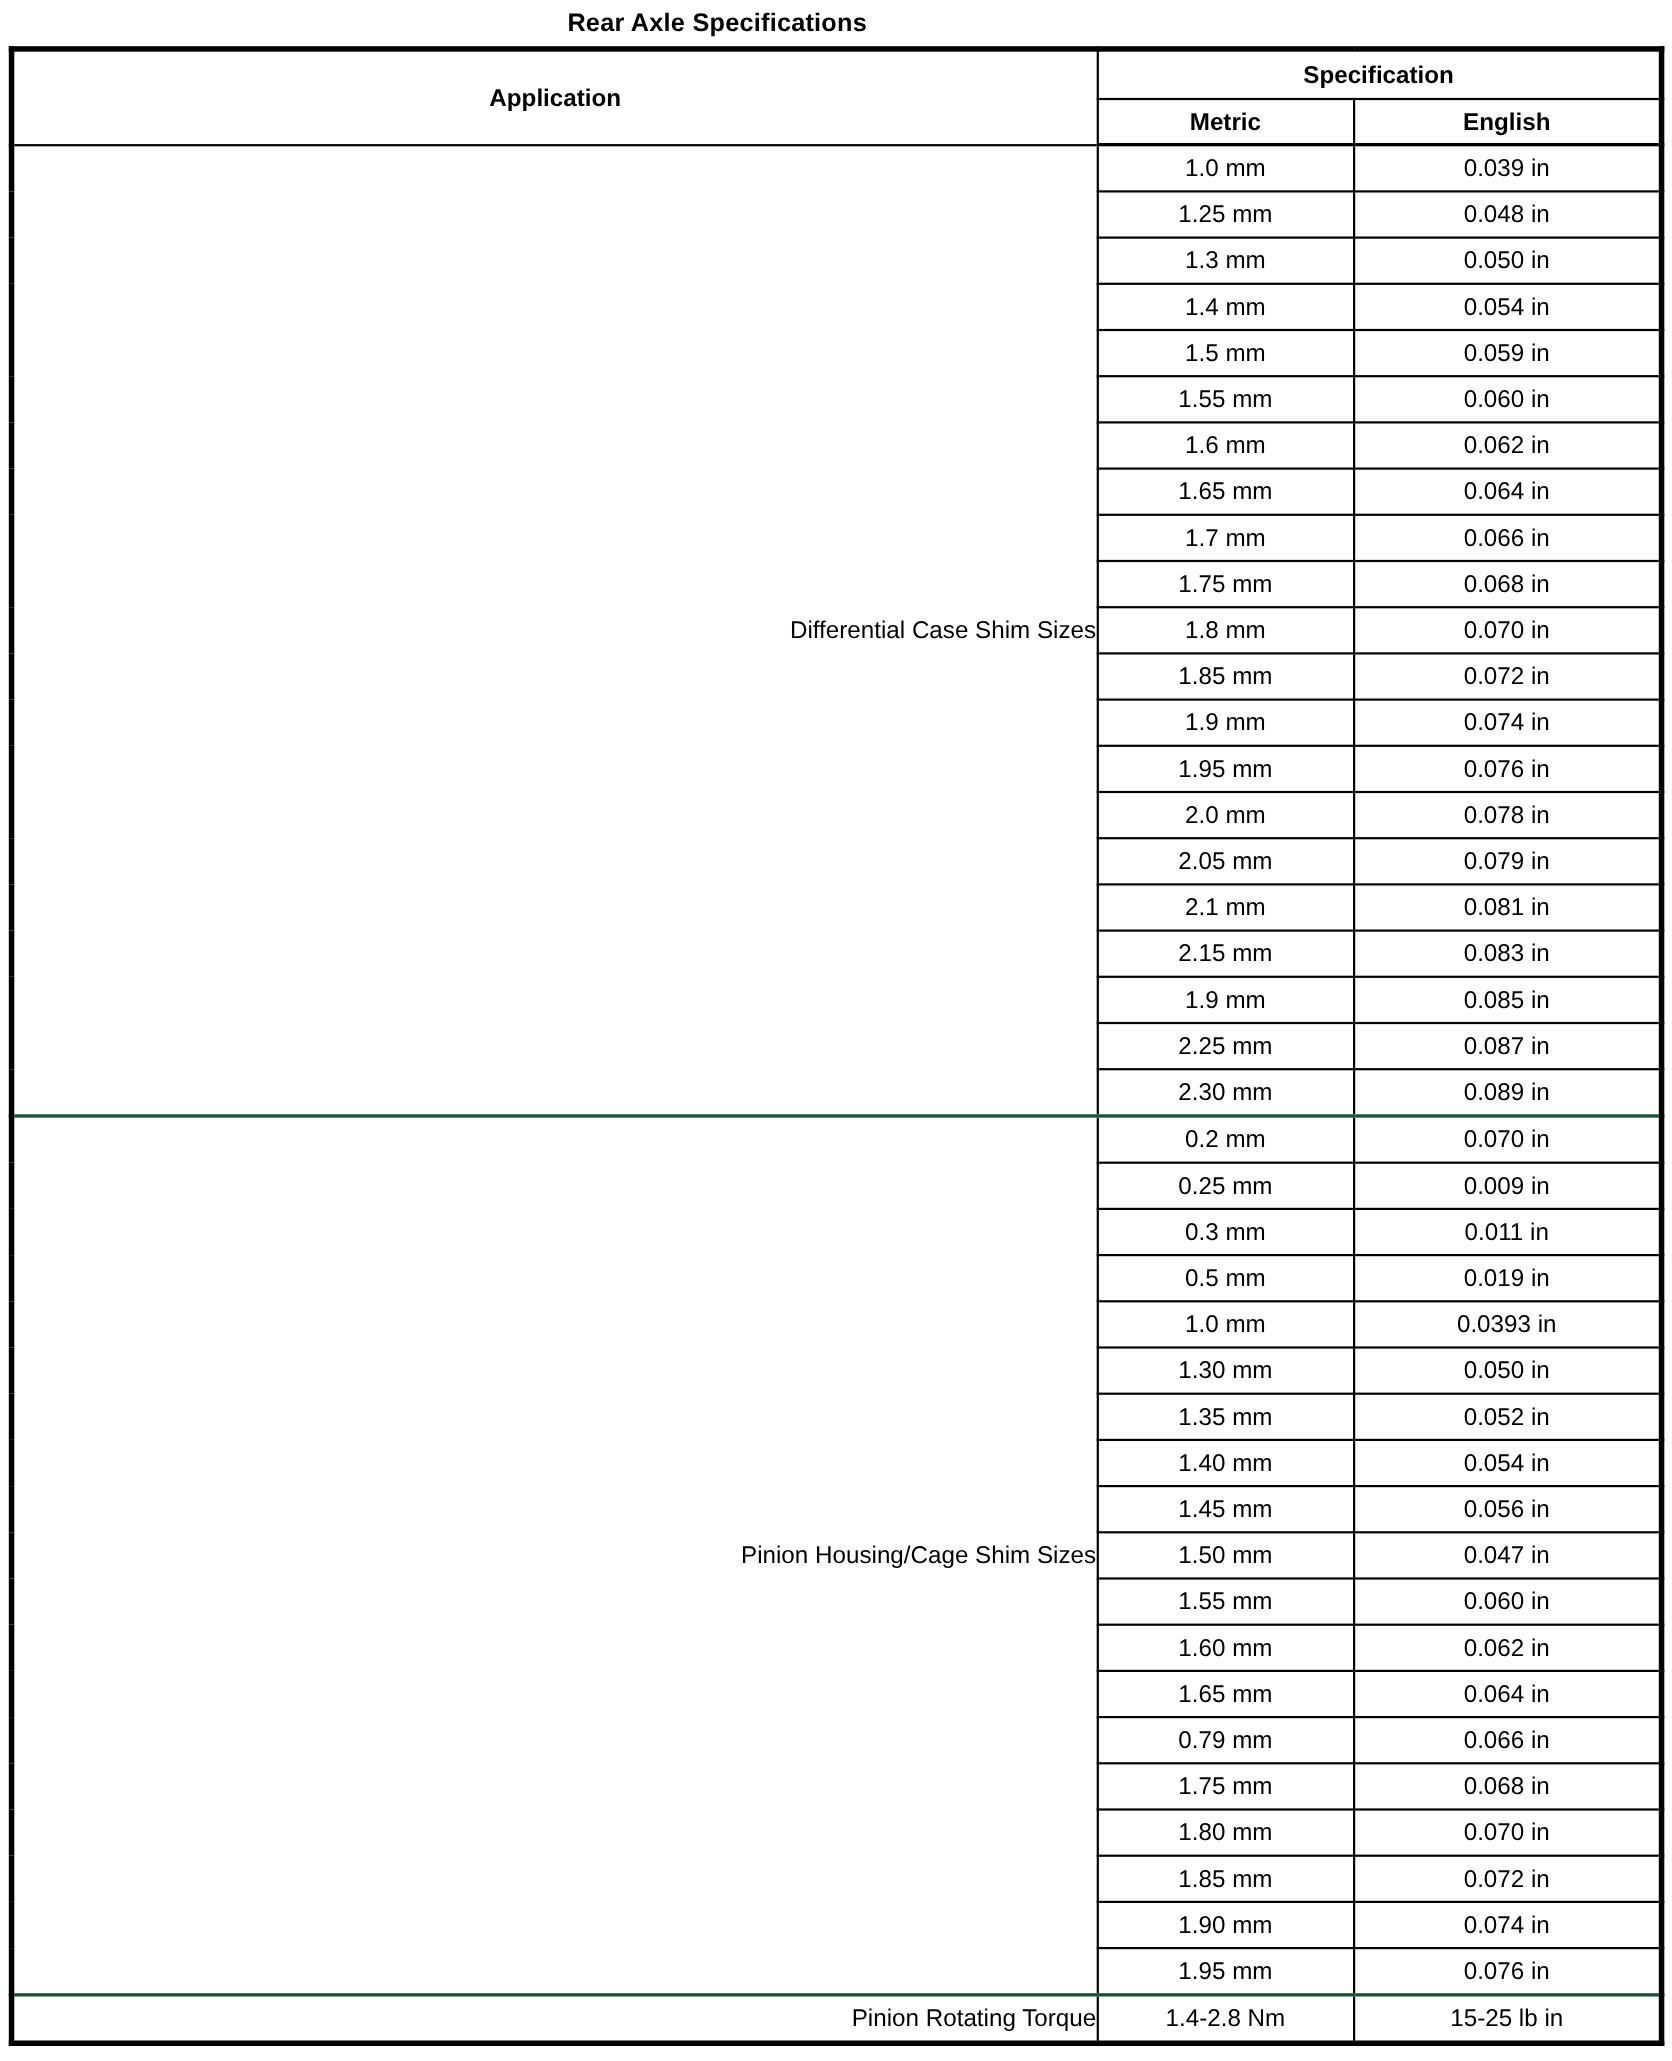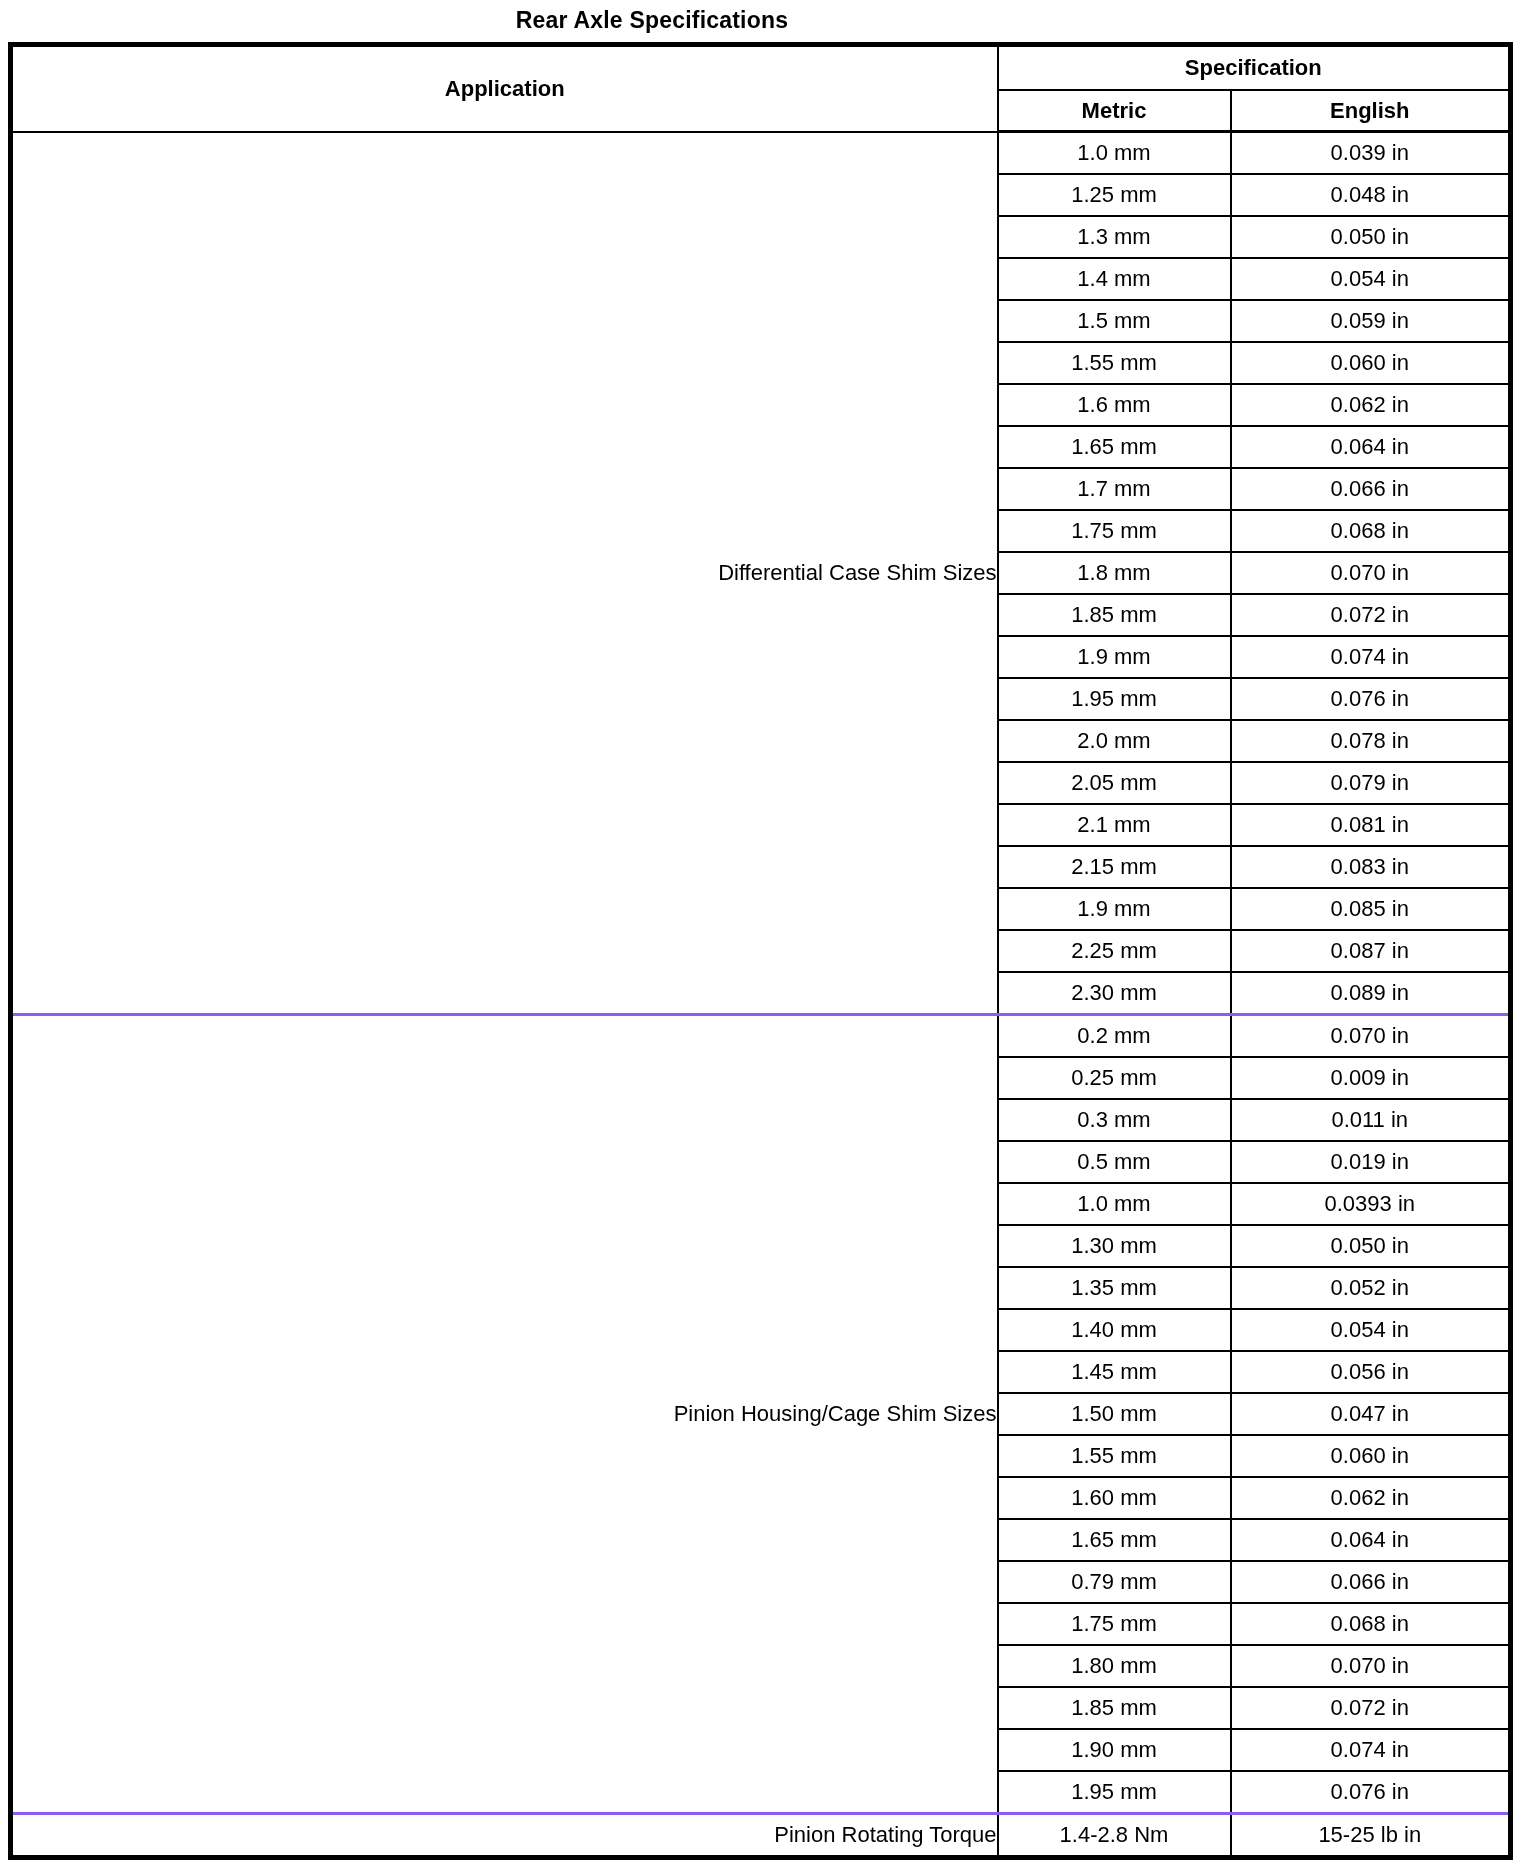--- a/index.html
+++ b/index.html
@@ -46,21 +46,21 @@
   }
   thead tr.h1 th { height: 42px; }
   thead tr.h2 th { height: 39px; border-radius: 20px; }
   thead tr.h2 th { border-bottom: 3px solid #000; }
   tbody td { height: 40px; font-weight: normal; }
   td.app-cell {
     text-align: right;
     padding-left: 4px;
     vertical-align: middle;
   }
-  tr.section-start td { border-top: 3px solid #8b5cf6; }
+  tr.section-start td { border-top: 3px solid #14532d; }
 </style>
 </head>
 <body>
 
 <div class="page">
   <div class="page-title">Rear Axle Specifications</div>
 
   <table class="spec-table">
     <colgroup>
       <col style="width: 987px">

